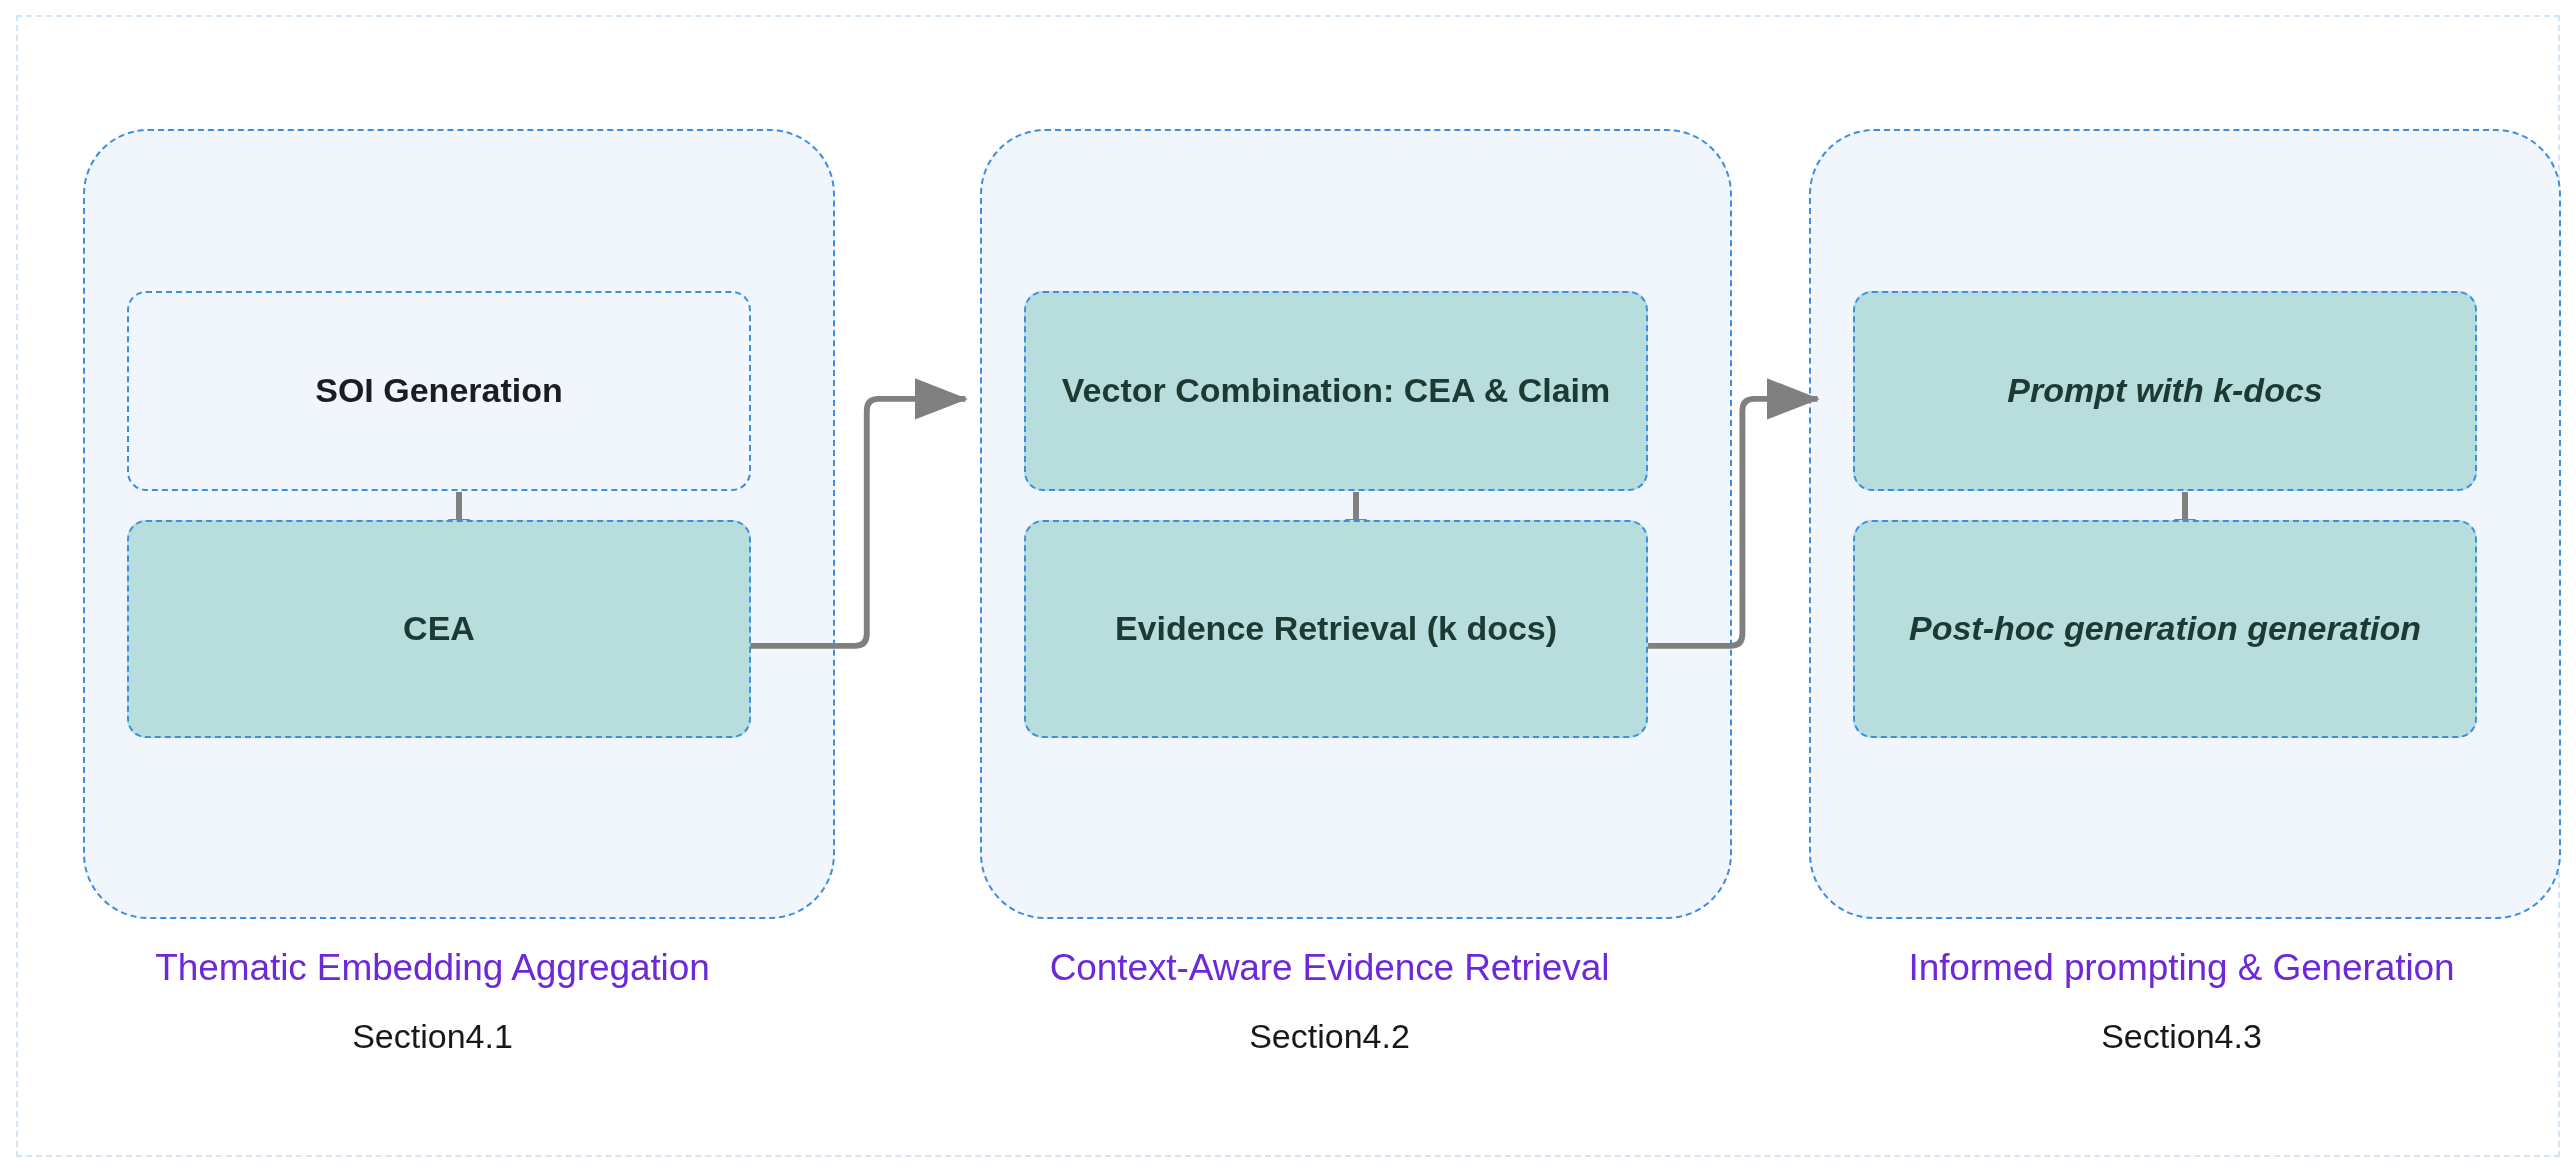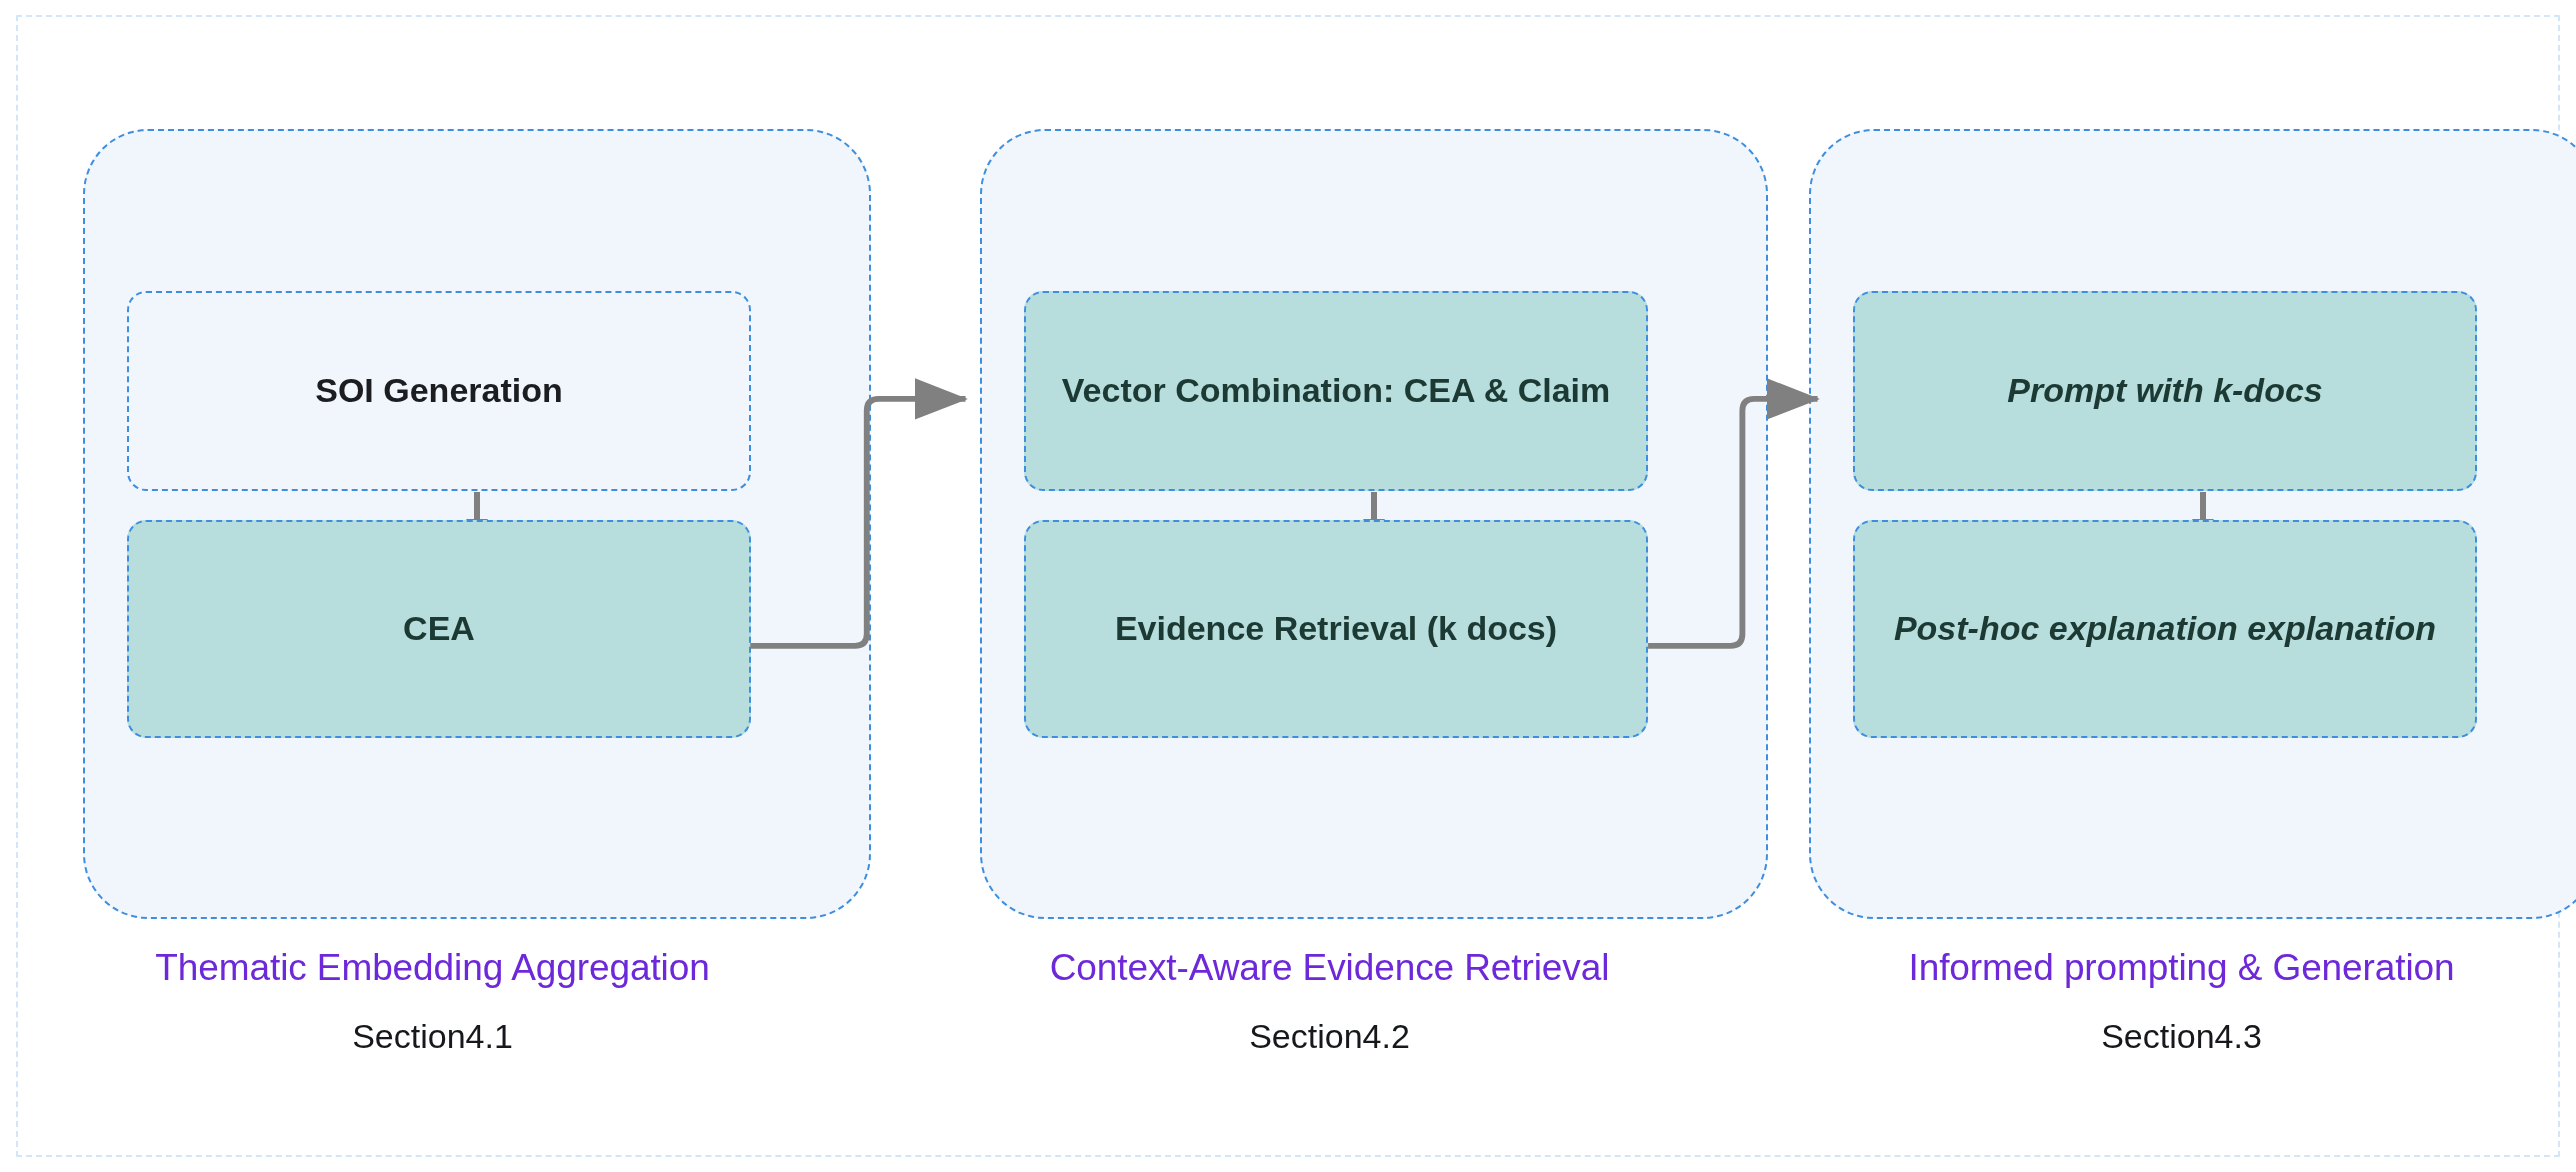--- a/index.html
+++ b/index.html
@@ -30,21 +30,20 @@
     border-radius: 1.5px;
     background: transparent;
   }
 
   
   .phase {
     position: absolute;
     top: 129px;
     width: 752px;
     height: 790px;
-    padding-left: 36px;
   }
   .phase-box {
     position: absolute;
     inset: 0;
     box-sizing: border-box;
     background: #f1f6fd;
     border: 2.2px dashed #3d8ede;
     border-radius: 65px;
   }
   .phase-1 { left: 83px; }
@@ -155,21 +154,21 @@
     <div class="phase-box"></div>
     <div class="node green node-top">Vector Combination: CEA &amp; Claim</div>
     <div class="v-arrow"></div>
     <div class="node green node-bottom">Evidence Retrieval (k docs)</div>
   </div>
 
   <div class="phase phase-3">
     <div class="phase-box"></div>
     <div class="node green node-top">Prompt with k-docs</div>
     <div class="v-arrow"></div>
-    <div class="node green node-bottom">Post-hoc explanation explanation</div>
+    <div class="node green node-bottom">Post-hoc generation generation</div>
   </div>
 
   <svg class="connector-layer" viewBox="0 0 3495 1591">
     <defs>
       <marker id="arrowhead" markerWidth="9" markerHeight="7" refX="8.6" refY="3.5" orient="auto" markerUnits="strokeWidth">
         <polygon points="0 0, 9 3.5, 0 7" fill="#808080"></polygon>
       </marker>
     </defs>
 
     <path d="M 1018 876 L 1160 876 Q 1176 876 1176 860 L 1176 557 Q 1176 541 1192 541 L 1310 541" fill="none" stroke="#808080" stroke-width="8" stroke-linecap="butt" marker-end="url(#arrowhead)"></path>

